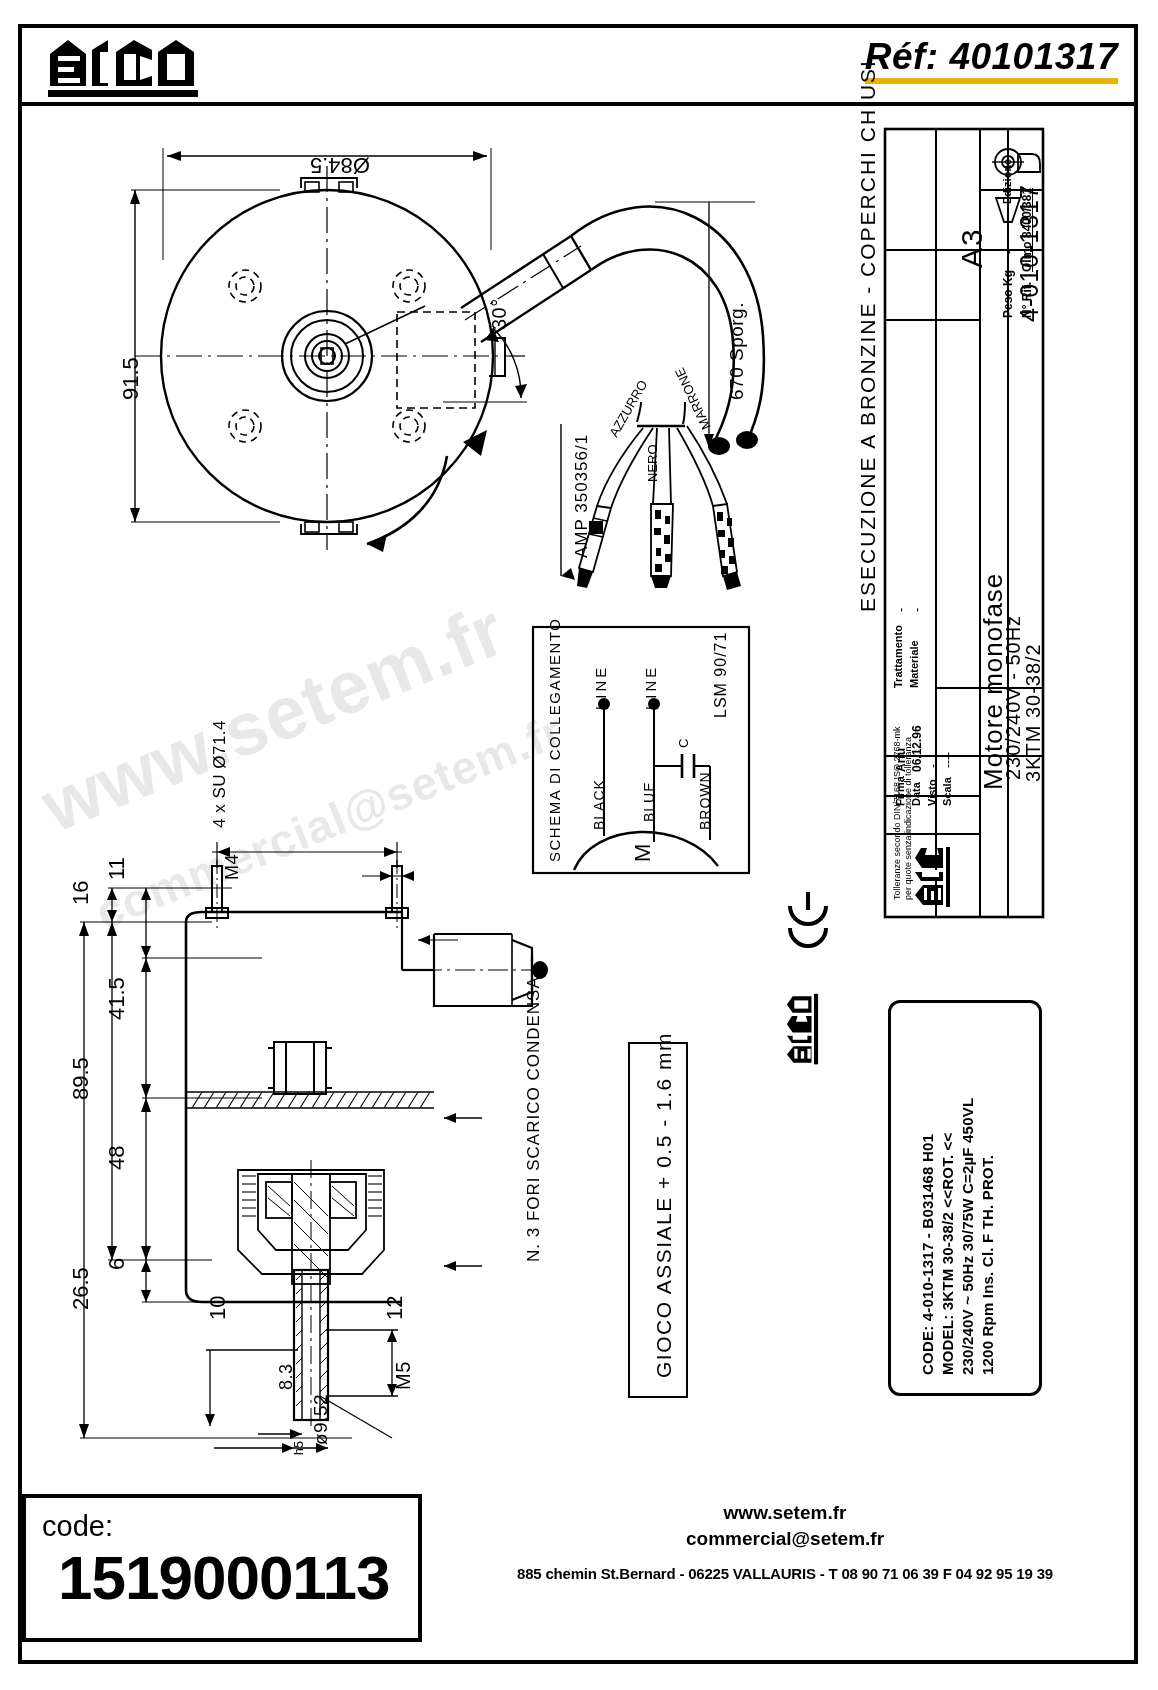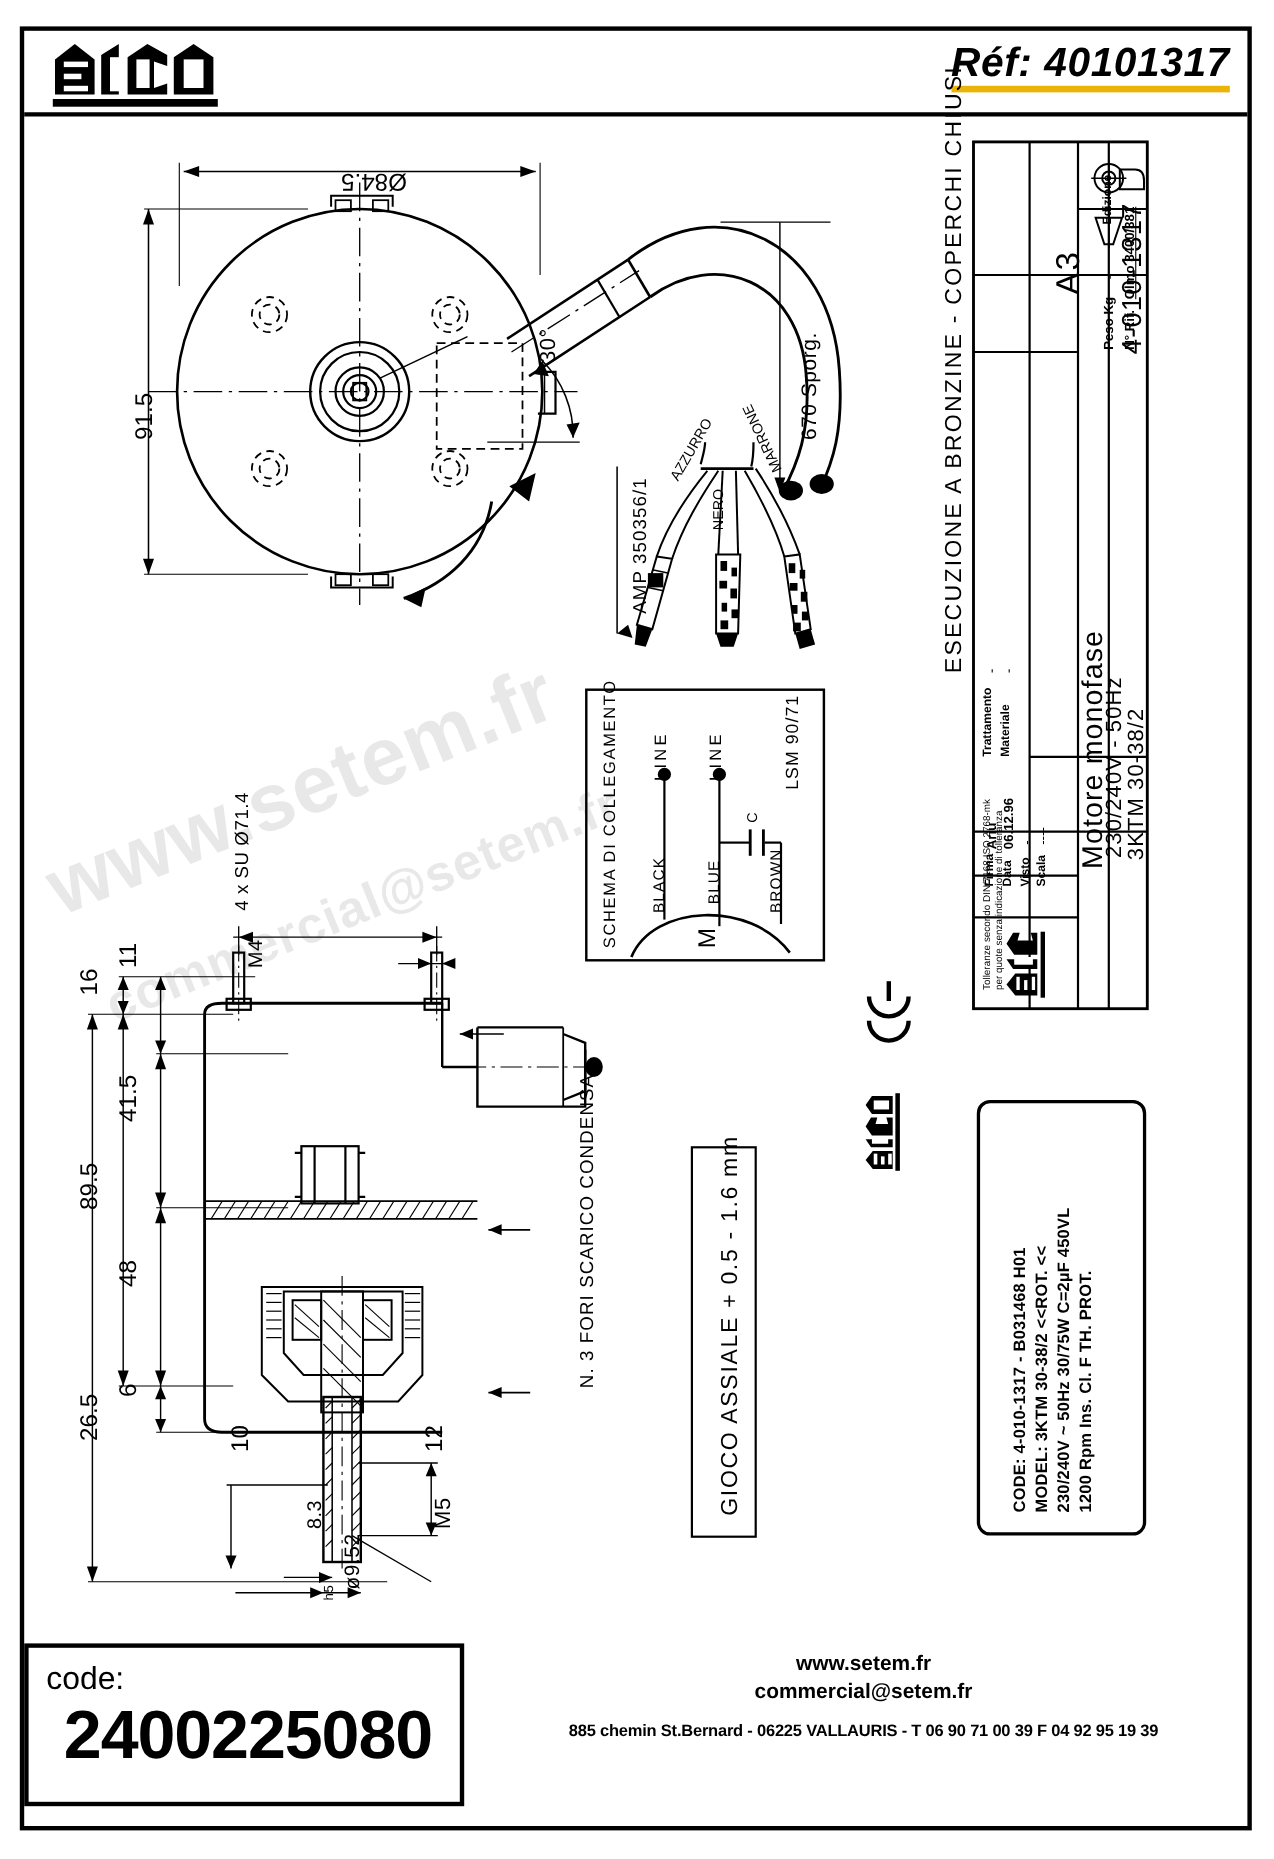--- a/index.html
+++ b/index.html
@@ -601,23 +601,23 @@
       </g>
     </svg>
     <div class="np-line rot90" style="left:28px;top:372px;">CODE: 4-010-1317   -   B031468 H01</div>
     <div class="np-line rot90" style="left:48px;top:372px;">MODEL: 3KTM 30-38/2    &lt;&lt;ROT. &lt;&lt;</div>
     <div class="np-line rot90" style="left:68px;top:372px;">230/240V ~   50Hz   30/75W   C=2µF 450VL</div>
     <div class="np-line rot90" style="left:88px;top:372px;">1200 Rpm     Ins. Cl. F     TH. PROT.</div>
   </div>
 
   <div class="abs" id="codebox">
     <div class="abs" id="code-label">code:</div>
-    <div class="abs" id="code-value">2400225080</div>
+    <div class="abs" id="code-value">1519000113</div>
   </div>
 
   <div class="abs" id="footer-right">
     <div class="f-url">www.setem.fr</div>
     <div class="f-url">commercial@setem.fr</div>
-    <div class="f-addr">885 chemin St.Bernard  -  06225 VALLAURIS  -  T 06 90 71 00 39   F 04 92 95 19 39</div>
+    <div class="f-addr">885 chemin St.Bernard  -  06225 VALLAURIS  -  T 08 90 71 06 39   F 04 92 95 19 39</div>
   </div>
 
 
 </div>
 
 </body></html>

